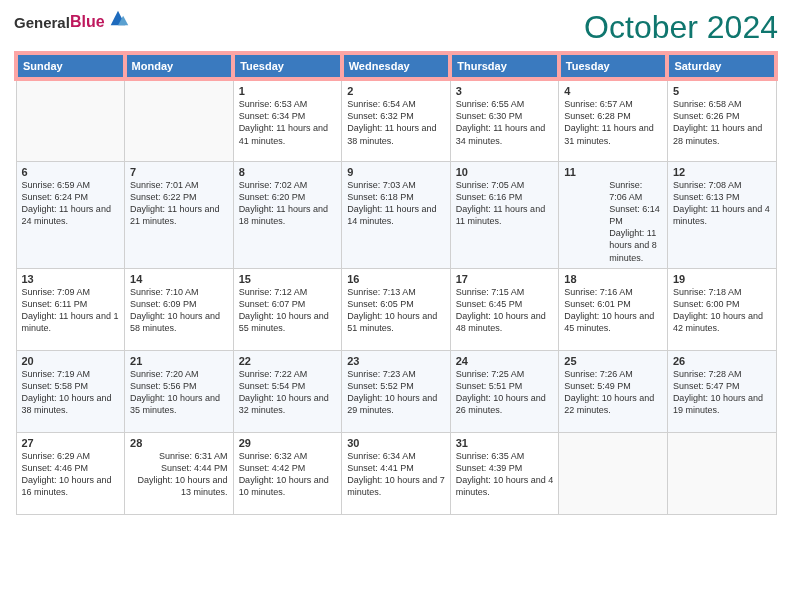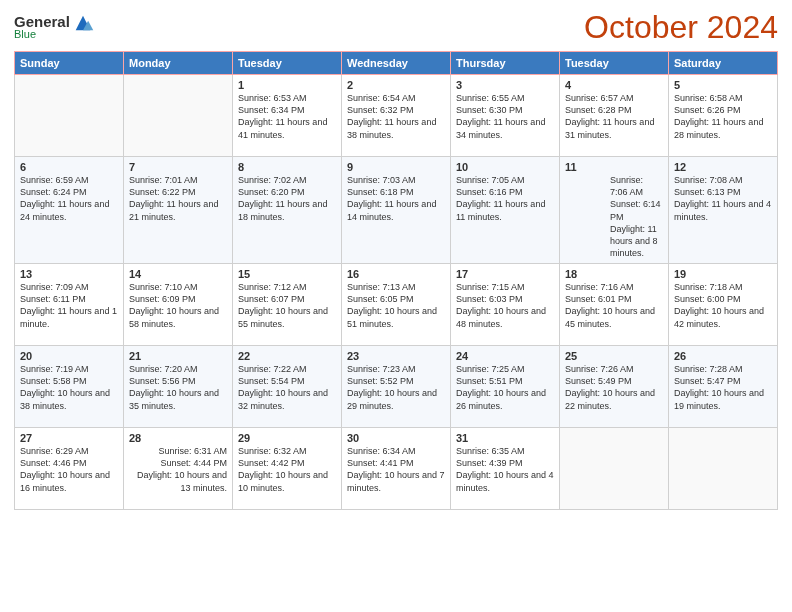--- a/index.html
+++ b/index.html
@@ -22,65 +22,66 @@
       justify-content: space-between;
       margin-bottom: 6px;
     }
     .logo {
       display: flex;
       align-items: center;
       margin-top: 4px;
     }
     .logo-text {
       display: flex;
-      flex-direction: column;
+      flex-direction: row;
       line-height: 1;
+      align-items: flex-end;
     }
     .logo-general {
       font-size: 15px;
       font-weight: bold;
       color: #333;
     }
     .logo-blue {
-      font-size: 11px;
-      font-weight: normal;
-      color: #15803d;
+      font-size: 16px;
+      font-weight: bold;
+      color: #be185d;
     }
     .logo-icon {
       width: 22px;
       height: 22px;
       margin-left: 2px;
       margin-top: -8px;
     }
     .title-block {
       text-align: right;
     }
     .month-title {
       font-size: 32px;
       font-weight: normal;
-      color: #c2410c;
+      color: #0f766e;
       line-height: 1.1;
     }
     .location-title {
       font-size: 14px;
       color: #555;
     }
     .calendar-table {
       width: 100%;
       border-collapse: collapse;
       table-layout: fixed;
     }
     .calendar-table th {
       background-color: #3a7abf;
       color: #fff;
       font-size: 11px;
       font-weight: bold;
       text-align: left;
       padding: 5px 5px;
-      border: 1px solid #fca5a5;
+      border: 4px solid #fca5a5;
     }
     .calendar-table td {
       border: 1px solid #d0d0d0;
       vertical-align: top;
       padding: 4px 5px;
       font-size: 9.5px;
       color: #333;
       height: 82px;
       background: #fff;
     }
@@ -234,21 +235,21 @@
           </td>
           <td>
             <span class="day-number">16</span>
             <div class="cell-content" style="white-space: pre-line;">Sunrise: 7:13 AM
 Sunset: 6:05 PM
 Daylight: 10 hours and 51 minutes.</div>
           </td>
           <td>
             <span class="day-number">17</span>
             <div class="cell-content" style="white-space: pre-line;">Sunrise: 7:15 AM
-Sunset: 6:03 PM
+Sunset: 6:45 PM
 Daylight: 10 hours and 48 minutes.</div>
           </td>
           <td>
             <span class="day-number">18</span>
             <div class="cell-content" style="white-space: pre-line;">Sunrise: 7:16 AM
 Sunset: 6:01 PM
 Daylight: 10 hours and 45 minutes.</div>
           </td>
           <td>
             <span class="day-number">19</span>

